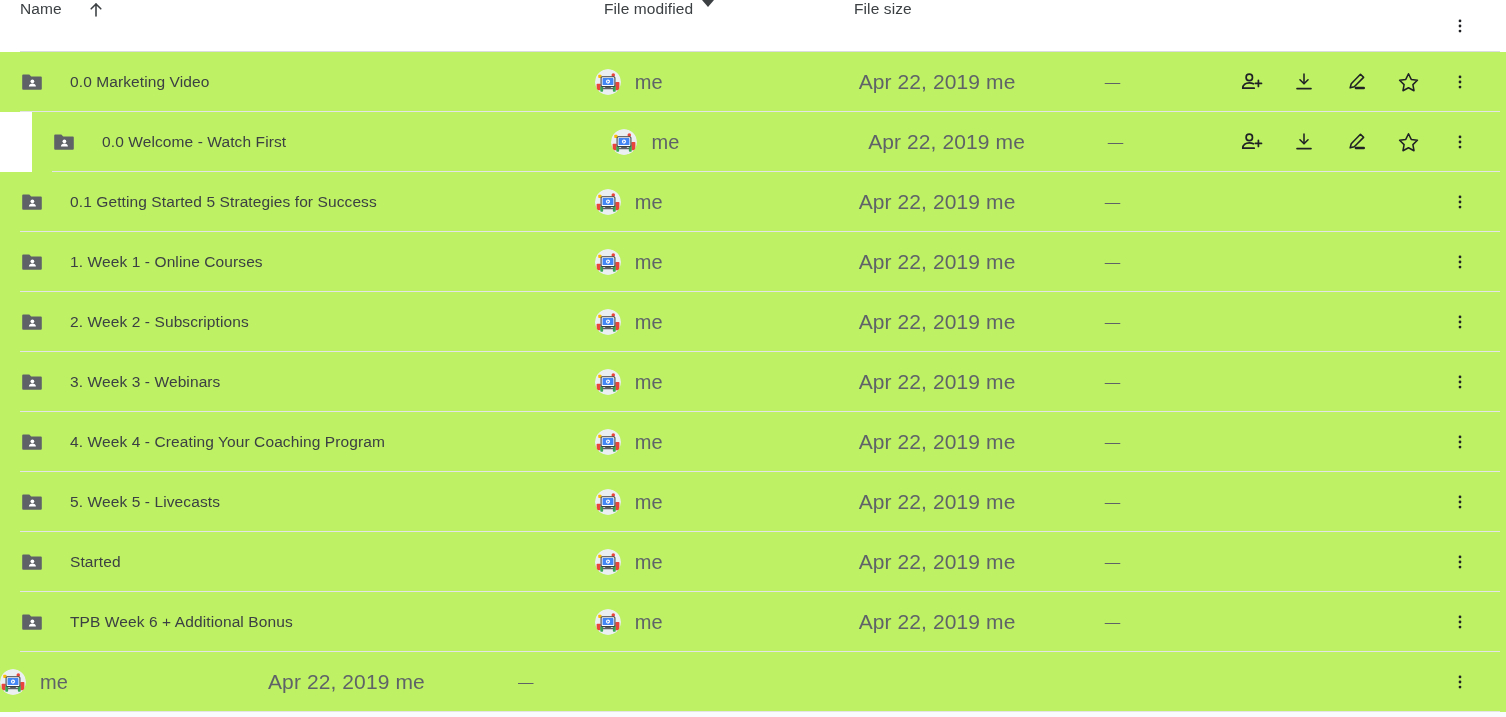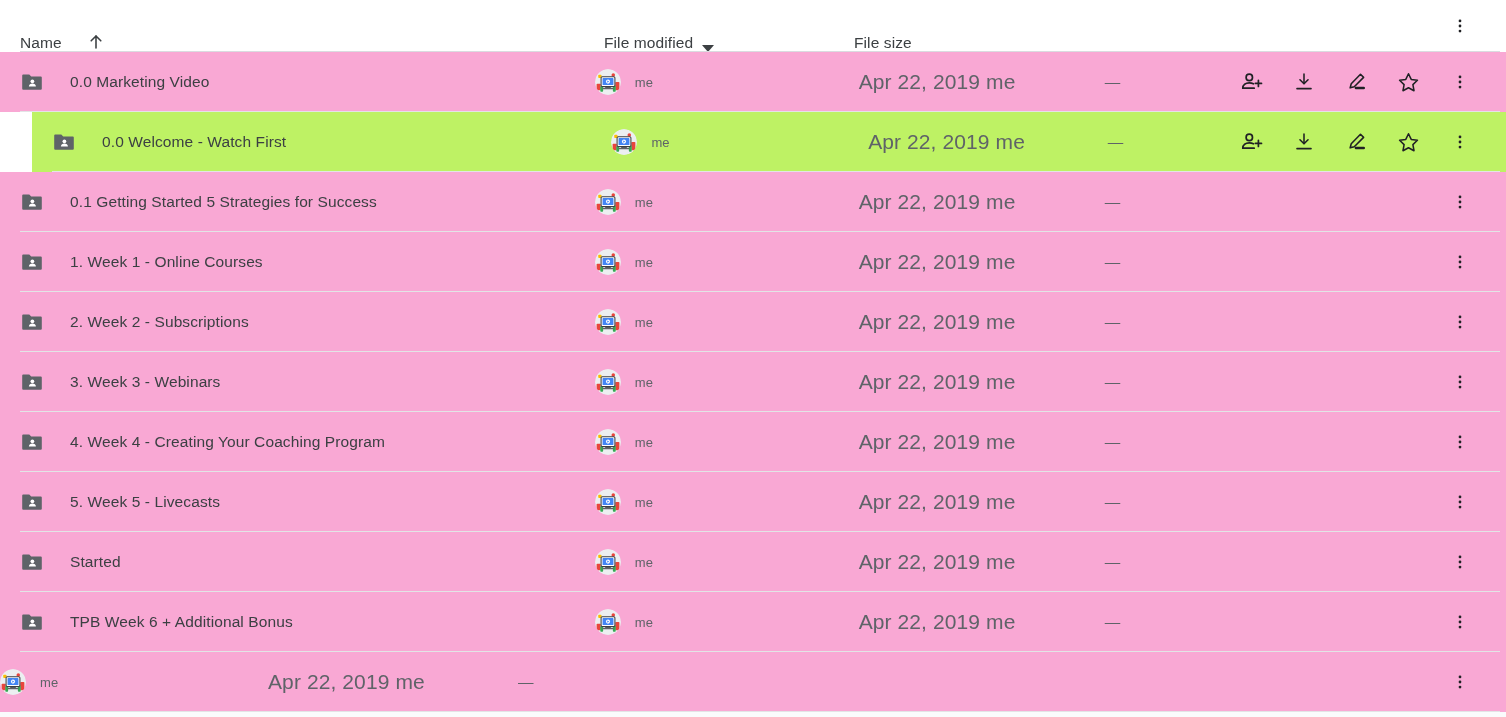--- a/index.html
+++ b/index.html
@@ -30,21 +30,21 @@
   .header-row {
     display: flex;
     align-items: center;
     height: 52px;
     color: #3c4043;
     font-size: 15.5px;
     letter-spacing: .1px;
   }
   .header-cell {
     display: flex;
-    align-items: flex-end;
+    align-items: flex-start;
     height: 100%;
   }
   .header-label { white-space: nowrap; }
 
   .sort-arrow {
     margin-left: 24px;
     display: inline-flex;
     align-items: center;
     justify-content: center;
     width: 20px;
@@ -78,21 +78,21 @@
   }
 
   
   .rows { position: relative; }
 
   .row {
     display: flex;
     align-items: center;
     height: 60px;
     position: relative;
-    background: #f9a8d4;
+    background: #bef264;
     cursor: pointer;
   }
   .row.selected { background: #bef264; margin-left: 32px; }
 
   .row::after {
     content: "";
     position: absolute;
     left: 20px;
     right: 6px;
     bottom: 0;
@@ -126,21 +126,21 @@
   
   .avatar {
     width: 26px;
     height: 26px;
     border-radius: 50%;
     flex: 0 0 26px;
     margin-right: 14px;
     overflow: hidden;
     display: block;
   }
-  .owner-name { color: #5f6368; font-size: 13px; }
+  .owner-name { color: #5f6368; font-size: 20px; }
 
   .modified-text { color: #5f6368; font-size: 21px; white-space: nowrap; }
   .size-text { color: #5f6368; font-size: 15.5px; }
 
   
   .actions {
     margin-left: auto;
     display: flex;
     align-items: center;
     height: 100%;

